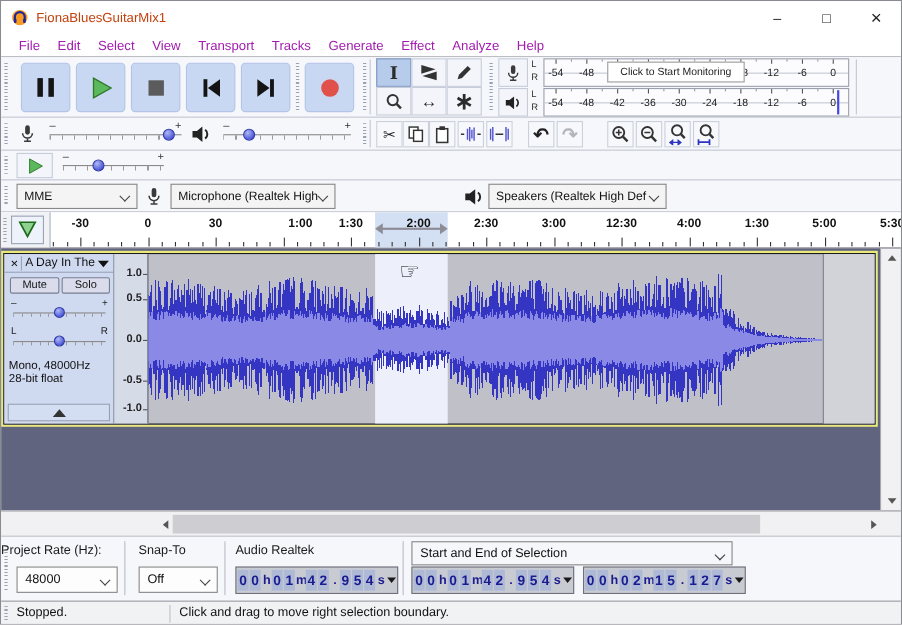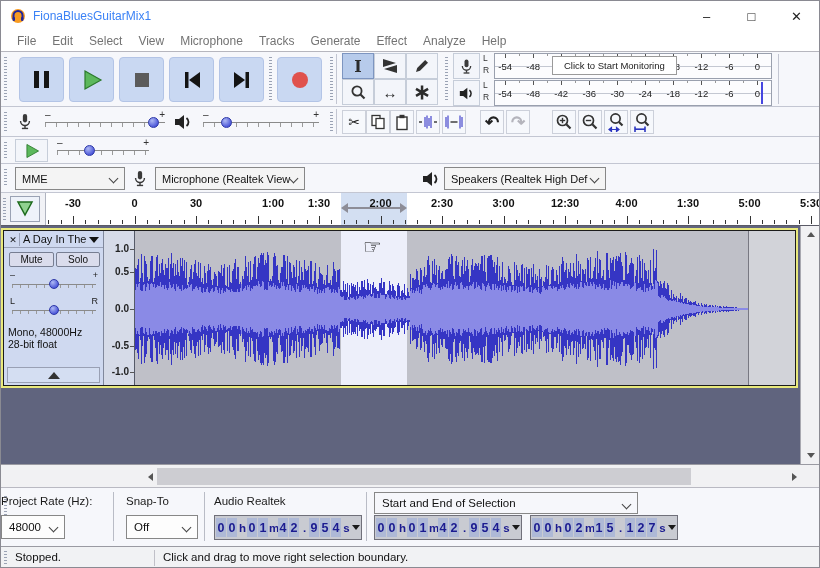--- a/index.html
+++ b/index.html
@@ -2,26 +2,26 @@
 <html style="--btn-blue: #c9d8f2; --play-green: #5cb85c; --record-red: #e0514c; --sel-border: #e9e97c;"><head>
 <meta charset="utf-8">
 <style>
   *{margin:0;padding:0;box-sizing:border-box;font-family:"Liberation Sans",sans-serif;}
   html,body{width:820px;height:568px;background:#fff;}
   #win{position:relative;width:820px;height:568px;border:1px solid #8a8a92;background:#f6f7fb;overflow:hidden;}
 
   
   #titlebar{position:absolute;left:0;top:0;width:100%;height:30px;background:#fff;display:flex;align-items:center;}
   #appicon{margin-left:9px;width:16px;height:16px;}
-  #title{margin-left:7px;font-size:12px;color:#3b82f6;}
+  #title{margin-left:7px;font-size:12px;color:#c2410c;}
   #wincontrols{margin-left:auto;display:flex;height:100%;}
   .wbtn{width:45px;height:100%;display:flex;align-items:center;justify-content:center;font-size:13px;color:#222;}
   
   #menubar{position:absolute;left:0;top:30px;width:100%;height:21px;background:#fff;display:flex;align-items:center;padding-left:8px;border-bottom:1px solid #b6b6be;}
-  .menu-item{font-size:12px;color:#737373;padding:2px 8px;}
+  .menu-item{font-size:12px;color:#a21caf;padding:2px 8px;}
 
   
   #toolbars{position:absolute;left:0;top:51px;width:100%;height:141px;background:#f6f7fb;}
   .trow{position:absolute;left:0;width:100%;border-bottom:1px solid #c3c6d2;}
   #trow1{top:0;height:55px;}
   #trow2{top:55px;height:30px;}
   #trow3{top:85px;height:27px;}
   #trow4{top:112px;height:29px;}
   .grip{position:absolute;top:5px;bottom:5px;width:3px;background:repeating-linear-gradient(to bottom,#9aa2b4 0 1px,transparent 1px 3px);}
   .vsep{position:absolute;top:2px;bottom:2px;width:1px;background:#c3c6d2;}
@@ -151,21 +151,21 @@
       <span class="wbtn">□</span>
       <span class="wbtn">✕</span>
     </div>
   </div>
 
   <div id="menubar">
       <span class="menu-item">File</span>
       <span class="menu-item">Edit</span>
       <span class="menu-item">Select</span>
       <span class="menu-item">View</span>
-      <span class="menu-item">Microphone</span>
+      <span class="menu-item">Transport</span>
       <span class="menu-item">Tracks</span>
       <span class="menu-item">Generate</span>
       <span class="menu-item">Effect</span>
       <span class="menu-item">Analyze</span>
       <span class="menu-item">Help</span>
     </div>
 
   <div id="toolbars">
 
     <div class="trow" id="trow1">
@@ -430,21 +430,21 @@
 
     <div class="trow" id="trow4">
       <span class="grip" style="left:3px"></span>
       <div class="combo" style="left:14px;width:110px">MME</div>
       <svg style="position:absolute;left:131px;top:5px" width="16" height="19" viewBox="0 0 18 20">
           <rect x="6.6" y="1.5" width="4.8" height="9.5" rx="2.4" fill="#3a3a3a"></rect>
           <path d="M4 9.5a5 5 0 0 0 10 0" fill="none" stroke="#3a3a3a" stroke-width="1.6"></path>
           <line x1="9" y1="15" x2="9" y2="17.5" stroke="#3a3a3a" stroke-width="1.6"></line>
           <line x1="5.5" y1="17.8" x2="12.5" y2="17.8" stroke="#3a3a3a" stroke-width="1.6"></line>
         </svg>
-      <div class="combo" style="left:154px;width:150px">Microphone (Realtek View</div>
+      <div class="combo" style="left:154px;width:150px">Microphone (Realtek High</div>
       <svg style="position:absolute;left:420px;top:6px" width="20" height="18" viewBox="0 0 20 18">
           <polygon points="2,6 6,6 11,2 11,16 6,12 2,12" fill="#222"></polygon>
           <path d="M13.5 5a5 5 0 0 1 0 8" fill="none" stroke="#222" stroke-width="1.8"></path>
         </svg>
       <div class="combo" style="left:443px;width:162px">Speakers (Realtek High Def</div>
     </div>
   </div>
 
   <div id="timeline">
     <div id="tl-left">
@@ -615,21 +615,21 @@
       </div>
     <div id="hs-thumb"></div>
     <div id="hs-right">
         <span class="tri-right"></span>
       </div>
   </div>
 
   <div id="selbar">
     <span class="grip" style="left:3px;top:8px;bottom:8px"></span>
     <span class="sb-label" style="left:0">Project Rate (Hz):</span>
-    <div class="sb-combo" style="left:0;width:64px">48000</div>
+    <div class="sb-combo" style="left:14px;width:92px">48000</div>
     <span class="sb-sep" style="left:112px"></span>
     <span class="sb-label" style="left:125px">Snap-To</span>
     <div class="sb-combo" style="left:125px;width:72px">Off</div>
     <span class="sb-sep" style="left:203px"></span>
     <span class="sb-label" style="left:213px">Audio Realtek</span>
     <div class="timefield" style="left:213px">
         <span class="tf-d">0</span>
         <span class="tf-d">0</span>
         <span class="tf-s">h</span>
         <span class="tf-d">0</span>
@@ -638,21 +638,21 @@
         <span class="tf-d">4</span>
         <span class="tf-d">2</span>
         <span class="tf-s">.</span>
         <span class="tf-d">9</span>
         <span class="tf-d">5</span>
         <span class="tf-d">4</span>
         <span class="tf-s">s</span>
         <span class="tf-arrow"></span>
       </div>
     <span class="sb-sep" style="left:365px"></span>
-    <div class="sb-combo" id="sb-mode" style="left:373px;width:264px">Start and End of Selection</div>
+    <div class="sb-combo" id="sb-mode" style="left:373px;width:292px">Start and End of Selection</div>
     <div class="timefield" style="left:373px">
         <span class="tf-d">0</span>
         <span class="tf-d">0</span>
         <span class="tf-s">h</span>
         <span class="tf-d">0</span>
         <span class="tf-d">1</span>
         <span class="tf-s">m</span>
         <span class="tf-d">4</span>
         <span class="tf-d">2</span>
         <span class="tf-s">.</span>

